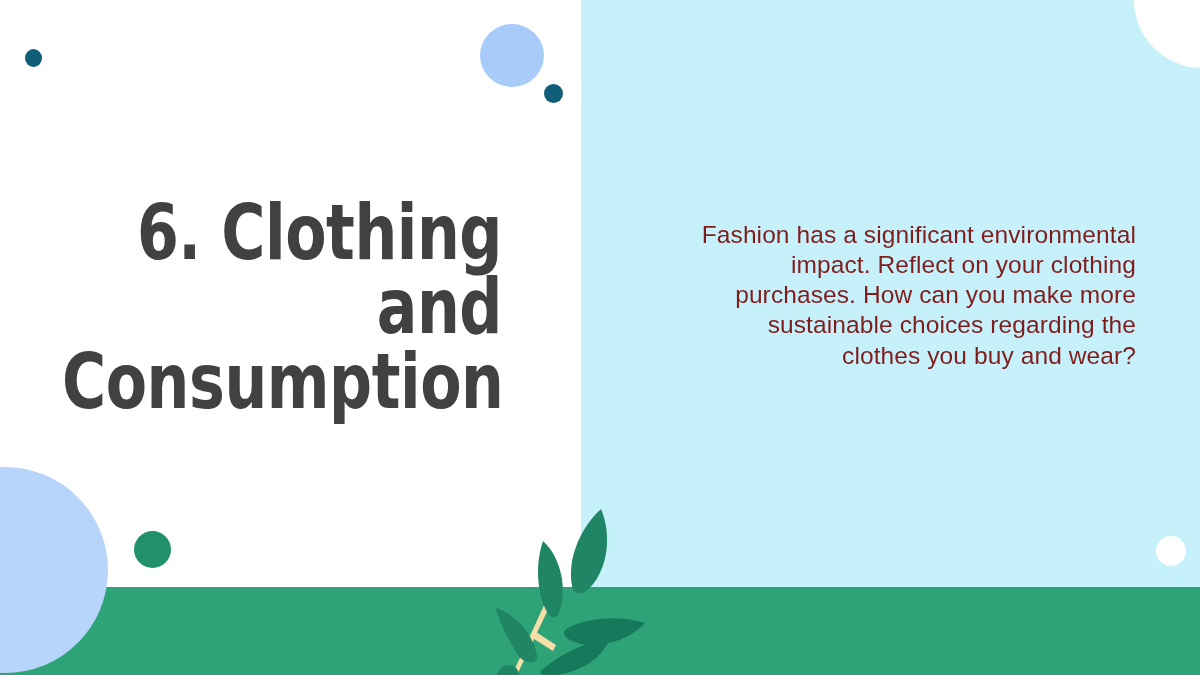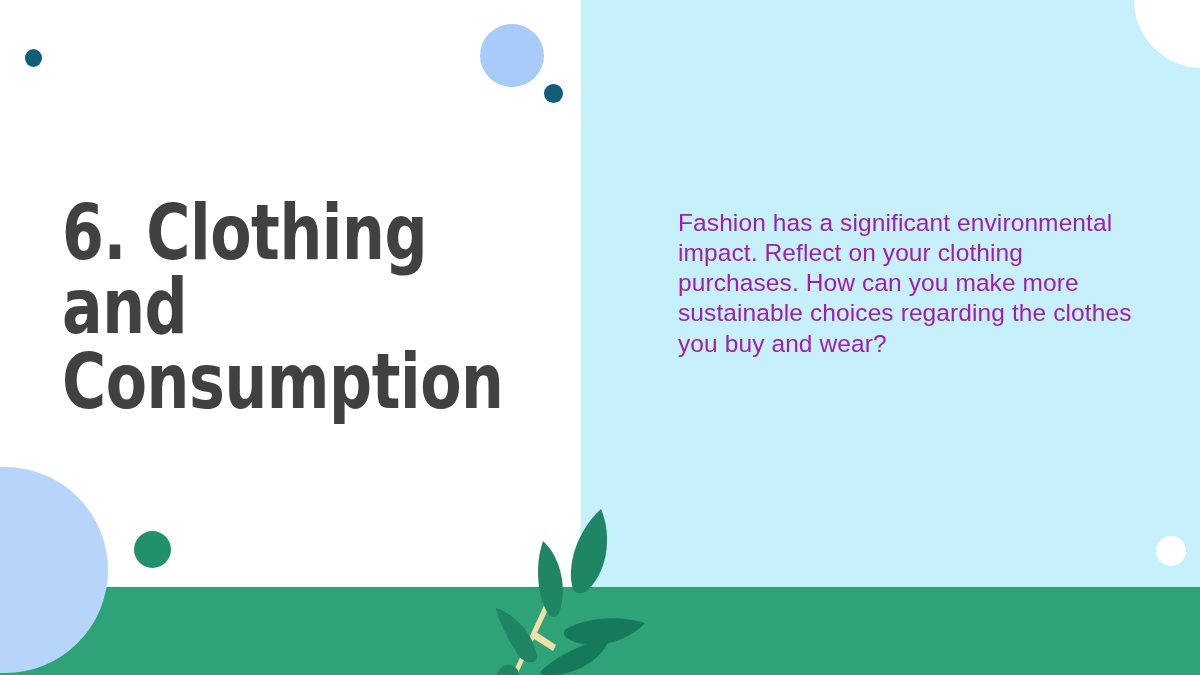--- a/index.html
+++ b/index.html
@@ -10,20 +10,21 @@
   body {
     font-family: "Liberation Sans", sans-serif;
   }
 
   #slide {
     position: relative;
     width: 1200px;
     height: 675px;
     overflow: hidden;
     background: #ffffff;
+    text-align: right;
   }
 
   
   .cyan-panel {
     position: absolute;
     left: 581px;
     top: 0;
     width: 619px;
     height: 587px;
     background: #C6F0FA;
@@ -100,25 +101,25 @@
   }
 
   
   .body-block {
     position: absolute;
     left: 678px;
     top: 208px;
     width: 470px;
   }
   .body-text {
-    margin: 0;
+    margin: 12px;
     font-family: "Liberation Sans", sans-serif;
     font-size: 24.5px;
     line-height: 1.23;
-    color: #a21caf;
+    color: #7f1d1d;
     letter-spacing: 0.1px;
   }
 
   
   .plant {
     position: absolute;
     left: 455px;
     top: 495px;
     width: 240px;
     height: 180px;

